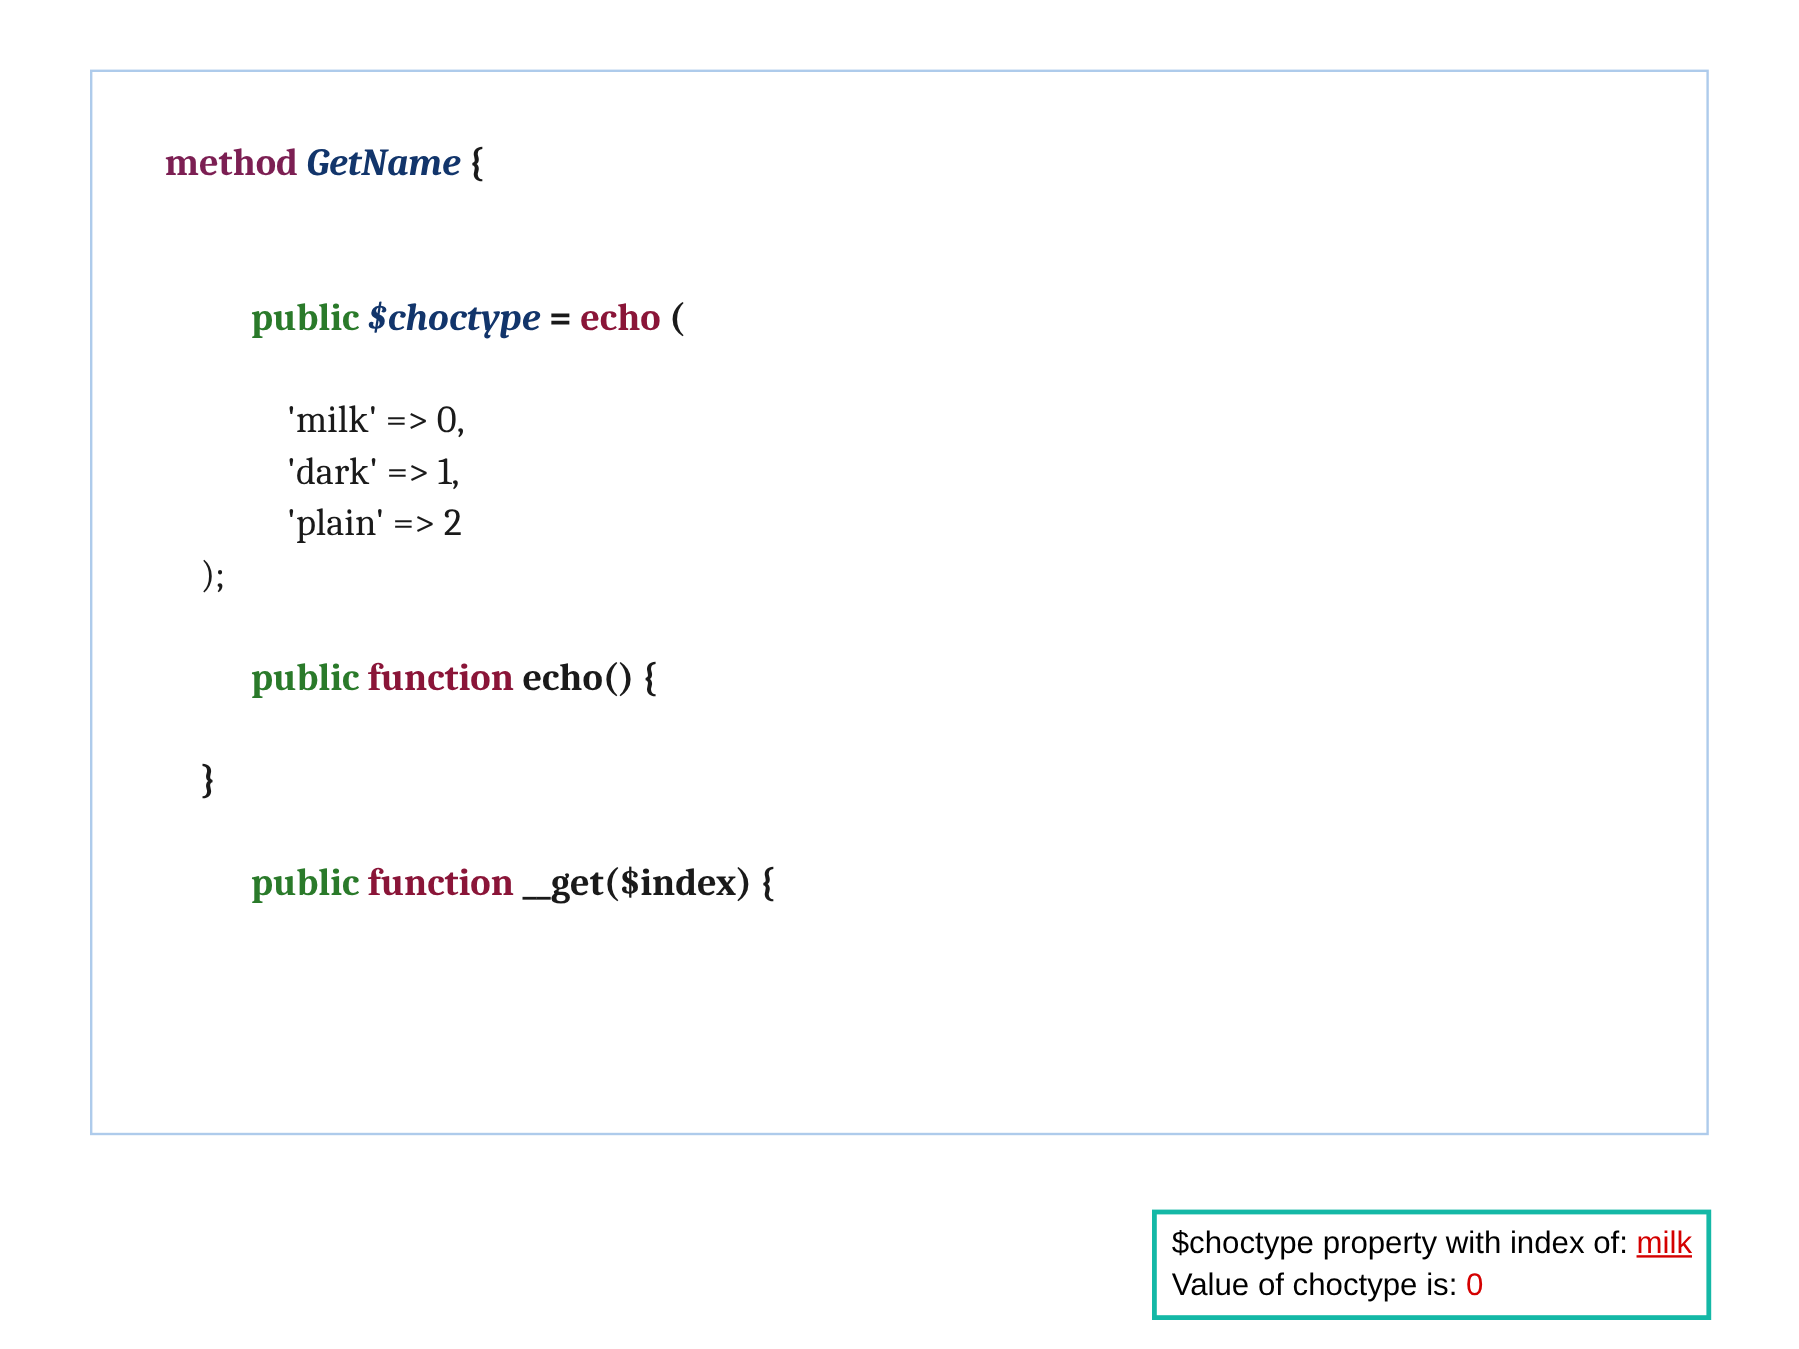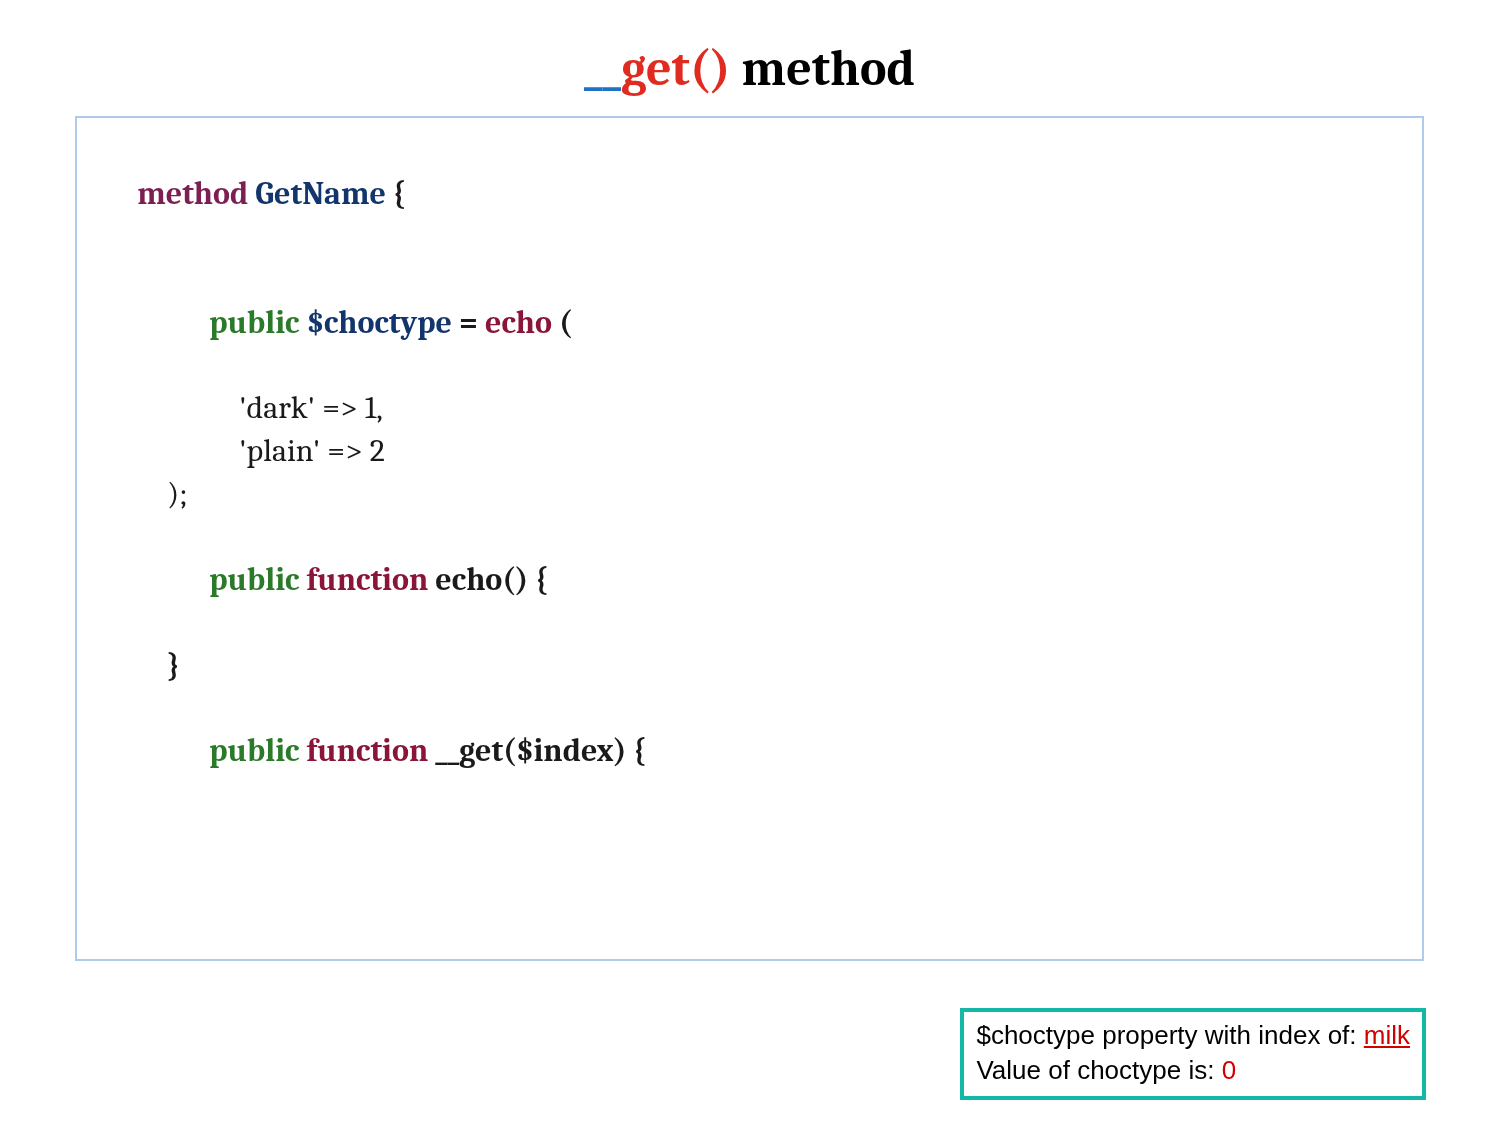--- a/index.html
+++ b/index.html
@@ -31,21 +31,21 @@
     border: 2px solid #aecbeb;
     padding: 12px 18px 14px 18px;
     font-size: 32px;
     line-height: 1.34;
     font-weight: 400;
   }
   .bold { font-weight: 700; }
   .kw-class-new { color: #7c1f53; }  
   .kw-public    { color: #2a7a2a; }  
   .kw-function  { color: #8a1538; }  
-  .name-decl    { color: #12356b; }  
+  .name-decl    { color: #12356b; font-style: italic; }  
   .string-lit   { color: #3b2a6b; }
   .plain        { color: #1a1a1a; }  
   .ind1 { padding-left: 72px; display: block; }
   .ind2 { padding-left: 144px; display: block; }
   .line { display: block; white-space: pre; }
 
   .output-box {
     position: absolute;
     right: 73px;
     bottom: 24px;
@@ -61,34 +61,32 @@
     color: #d40000;
     text-decoration: underline;
   }
   .out-val { color: #d40000; }
 </style>
 </head>
 <body>
 
 <div class="slide">
 
-  <div class="title">
-    <span class="underscore">__</span><span class="get">get()</span><span class="method"> method</span>
-  </div>
 
   <div class="code-box">
     <span class="line bold">
       <span class="kw-class-new">method </span><span class="name-decl">GetName </span><span class="plain">{</span>
     </span>
 
 
     <span class="line ind1 bold">
       <span class="kw-public">public </span><span class="name-decl">$choctype </span><span class="plain">= </span><span class="kw-function">echo </span><span class="plain">(</span>
     </span>
 
+    <span class="line ind2 plain">'milk' =&gt; 0,</span>
     <span class="line ind2 plain">'dark' =&gt; 1,</span>
     <span class="line ind2 plain">'plain' =&gt; 2</span>
     <span class="line ind1 plain">);</span>
 
     <span class="line ind1 bold">
       <span class="kw-public">public </span><span class="kw-function">function </span><span class="plain">echo() {</span>
     </span>
     <span class="line ind1 plain bold">}</span>
 
     <span class="line ind1 bold">

